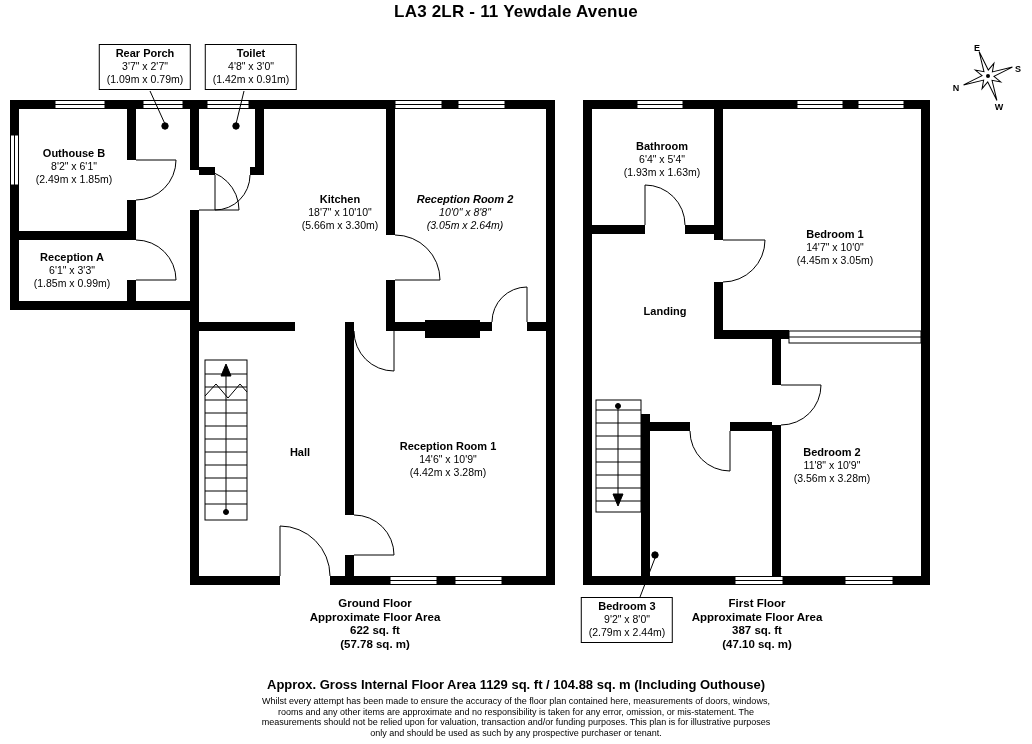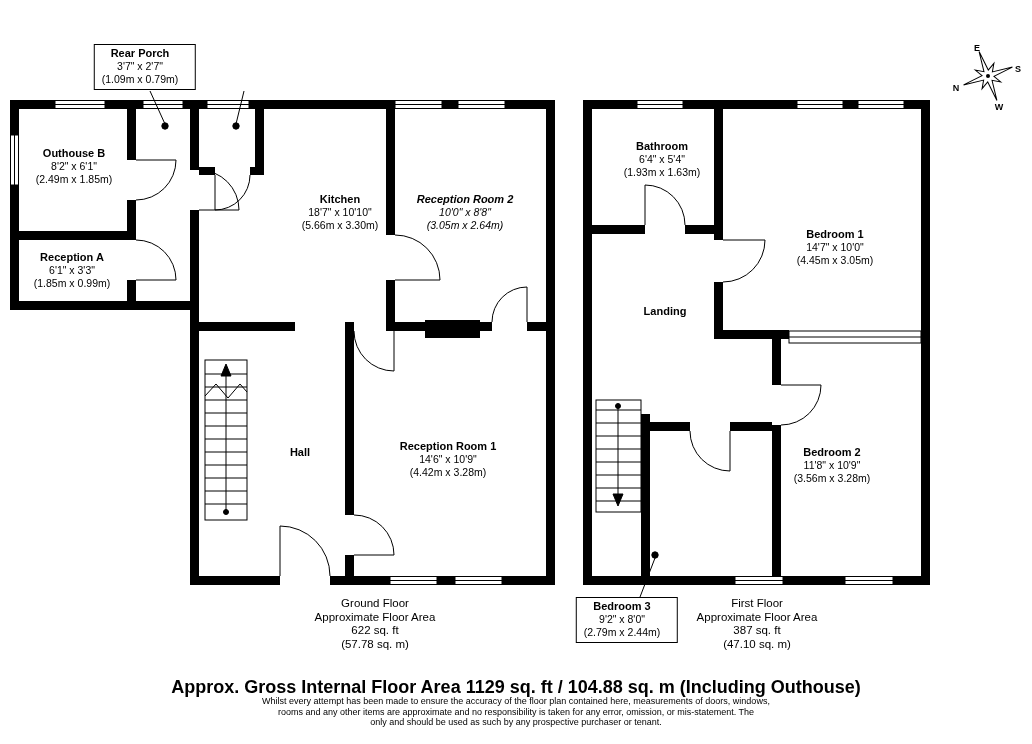--- a/index.html
+++ b/index.html
@@ -5,24 +5,24 @@
   html,body{margin:0;padding:0;background:#fff;}
   .page{position:relative;width:1032px;height:744px;background:#fff;overflow:hidden;
         font-family:"Liberation Sans",sans-serif;color:#000;}
   .plan-svg{position:absolute;left:0;top:0;}
   .title{position:absolute;top:2px;left:0;right:0;text-align:center;
          font-size:17px;font-weight:bold;letter-spacing:.2px;}
   .room-label{position:absolute;transform:translateX(-50%);text-align:center;white-space:nowrap;}
   .rname{font-weight:bold;font-size:11px;line-height:13px;}
   .rdim{font-size:10.5px;line-height:13px;}
   .callout{position:absolute;transform:translateX(-50%);border:1px solid #000;background:#fff;
-           padding:2px 17px 3px 7px;text-align:center;white-space:nowrap;z-index:2;}
+           padding:2px 7px 3px 7px;text-align:center;white-space:nowrap;z-index:2;}
   .floor-summary{position:absolute;transform:translateX(-50%);text-align:center;
-                 font-weight:normal;font-size:11.5px;line-height:13.5px;white-space:nowrap;}
-  .gross{position:absolute;left:0;right:0;text-align:center;font-weight:bold;font-size:18px;}
+                 font-weight:bold;font-size:11.5px;line-height:13.5px;white-space:nowrap;}
+  .gross{position:absolute;left:0;right:0;text-align:center;font-weight:bold;font-size:13px;}
   .disclaimer{position:absolute;left:0;right:0;text-align:center;font-size:9px;line-height:10.5px;}
 </style>
 </head>
 <body>
 
 <div class="page">
 
   <svg class="plan-svg" width="1032" height="744" viewBox="0 0 1032 744">
 
     <g fill="#000">
@@ -180,25 +180,31 @@
     <g>
       <polygon transform="rotate(-20 988 76)" points="988,50 990.3,70.5 997.9,66.1 993.5,73.7 1014,76 993.5,78.3 997.9,85.9 990.3,81.5 988,102 985.7,81.5 978.1,85.9 982.5,78.3 962,76 982.5,73.7 978.1,66.1 985.7,70.5" fill="#fff" stroke="#000" stroke-width="1"></polygon>
       <circle cx="988" cy="76" r="2" fill="#000"></circle>
       <text x="977" y="51" font-size="9" font-weight="bold" text-anchor="middle">E</text>
       <text x="1018" y="72" font-size="9" font-weight="bold" text-anchor="middle">S</text>
       <text x="999" y="110" font-size="9" font-weight="bold" text-anchor="middle">W</text>
       <text x="956" y="91" font-size="9" font-weight="bold" text-anchor="middle">N</text>
     </g>
   </svg>
 
+  <div class="title">LA3 2LR - 11 Yewdale Avenue</div>
 
   <div class="callout" style="left:145px;top:44px;">
     <div class="rname">Rear Porch</div>
     <div class="rdim">3'7" x 2'7"</div>
     <div class="rdim">(1.09m x 0.79m)</div>
+  </div>
+  <div class="callout" style="left:251px;top:44px;">
+    <div class="rname">Toilet</div>
+    <div class="rdim">4'8" x 3'0"</div>
+    <div class="rdim">(1.42m x 0.91m)</div>
   </div>
   <div class="callout" style="left:627px;top:597px;">
     <div class="rname">Bedroom 3</div>
     <div class="rdim">9'2" x 8'0"</div>
     <div class="rdim">(2.79m x 2.44m)</div>
   </div>
 
   <div class="room-label" style="left:74px;top:147px;">
     <div class="rname">Outhouse B</div>
     <div class="rdim">8'2" x 6'1"</div>
@@ -257,16 +263,17 @@
     <div>First Floor</div>
     <div>Approximate Floor Area</div>
     <div>387 sq. ft</div>
     <div>(47.10 sq. m)</div>
   </div>
 
   <div class="gross" style="top:677px;">Approx. Gross Internal Floor Area 1129 sq. ft / 104.88 sq. m (Including Outhouse)</div>
   <div class="disclaimer" style="top:696px;">
     <div>Whilst every attempt has been made to ensure the accuracy of the floor plan contained here, measurements of doors, windows,</div>
     <div>rooms and any other items are approximate and no responsibility is taken for any error, omission, or mis-statement. The</div>
+    <div>measurements should not be relied upon for valuation, transaction and/or funding purposes. This plan is for illustrative purposes</div>
     <div>only and should be used as such by any prospective purchaser or tenant.</div>
   </div>
 
 </div>
 
 </body></html>

